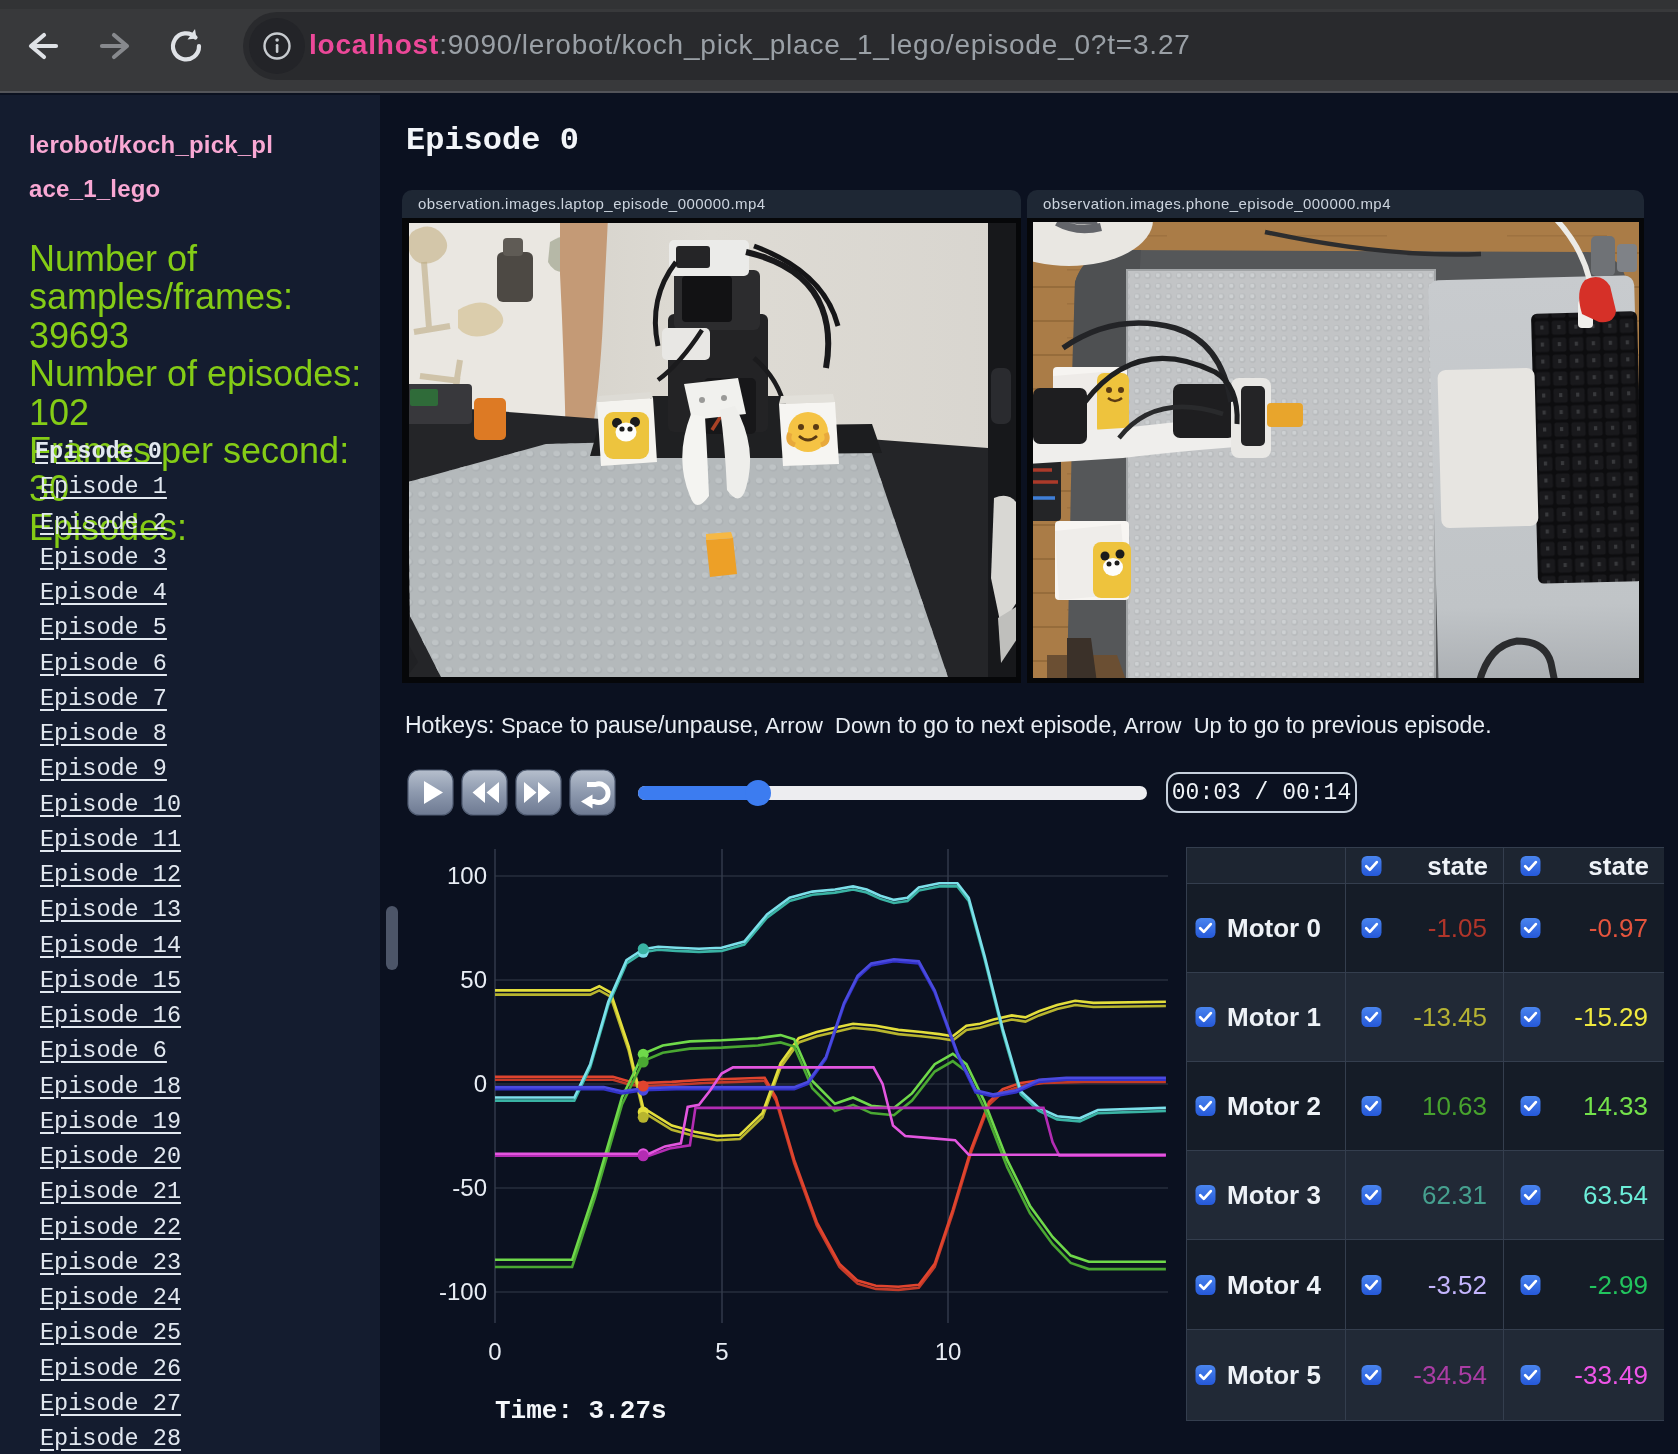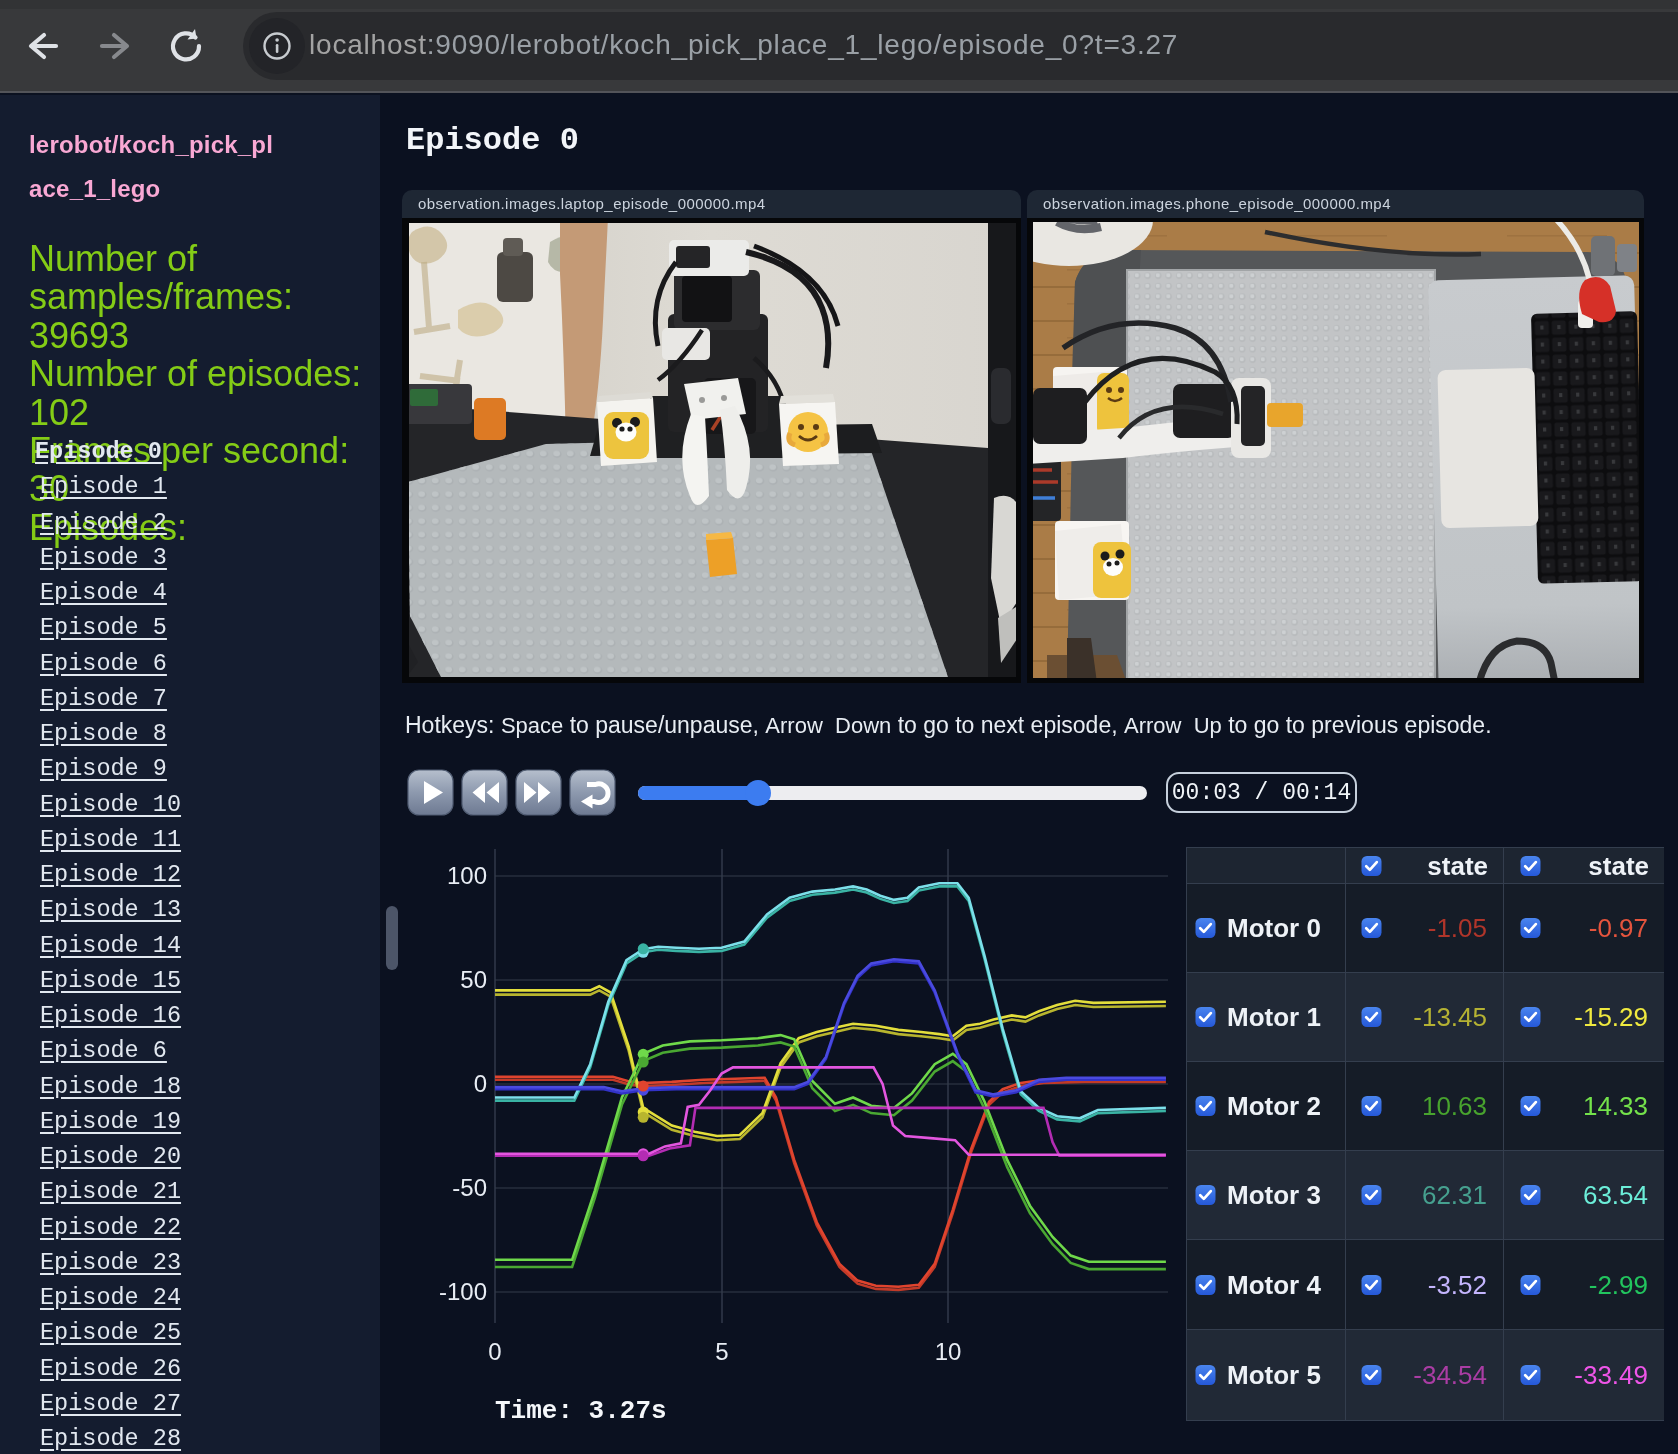--- a/index.html
+++ b/index.html
@@ -3,21 +3,21 @@
 *{margin:0;padding:0;box-sizing:border-box}
 html,body{width:1678px;height:1454px;overflow:hidden;background:#0b1120;font-family:"Liberation Sans",sans-serif}
 #root{position:absolute;top:0;left:0;width:1678px;height:1454px}
 
 #chrome{position:absolute;top:0;left:0;width:1678px;height:93px;background:#38393b}
 #chrome .topstrip{position:absolute;top:0;left:0;right:0;height:9px;background:#323335}
 #chrome .bline{position:absolute;bottom:0;left:0;right:0;height:2px;background:#535459}
 #urlbar{position:absolute;left:243px;top:12px;width:1500px;height:68px;border-radius:34px;background:#292a2d}
 #urlbar .ic{position:absolute;left:6px;top:6px;width:56px;height:56px;border-radius:50%;background:#232428}
 #urltext{position:absolute;left:66px;top:17px;font-size:28px;color:#9aa0a6;white-space:nowrap;letter-spacing:.8px}
-#urltext b{color:#a3a3a3;font-weight:400}
+#urltext b{color:#ec4899;font-weight:700}
 .navsvg{position:absolute;top:24px}
 
 #sidebar{position:absolute;left:0;top:95px;width:380px;height:1359px;background:#141c2f;color:#e4e9f1}
 #sidebar .title{position:absolute;left:29px;top:28px;width:345px;font-size:24px;font-weight:700;line-height:44px;color:#f9a8d4;letter-spacing:.2px}
 #sidebar .info{position:absolute;left:29px;top:145px;font-size:36px;line-height:38.4px;color:#84cc16}
 #eps{position:absolute;left:40px;top:339px;font-family:"Liberation Mono",monospace;font-size:23.5px;line-height:35.25px;color:#e2e8f0}
 #eps div{text-decoration:underline;text-underline-offset:4px}
 #eps .cur{font-weight:700;margin-left:-5px}
 #main{position:absolute;left:380px;top:95px;width:1298px;height:1359px;background:#0b1120}
 #h1{position:absolute;left:406px;top:122px;font-family:"Liberation Mono",monospace;font-weight:700;font-size:32px;color:#f2f5f9}

